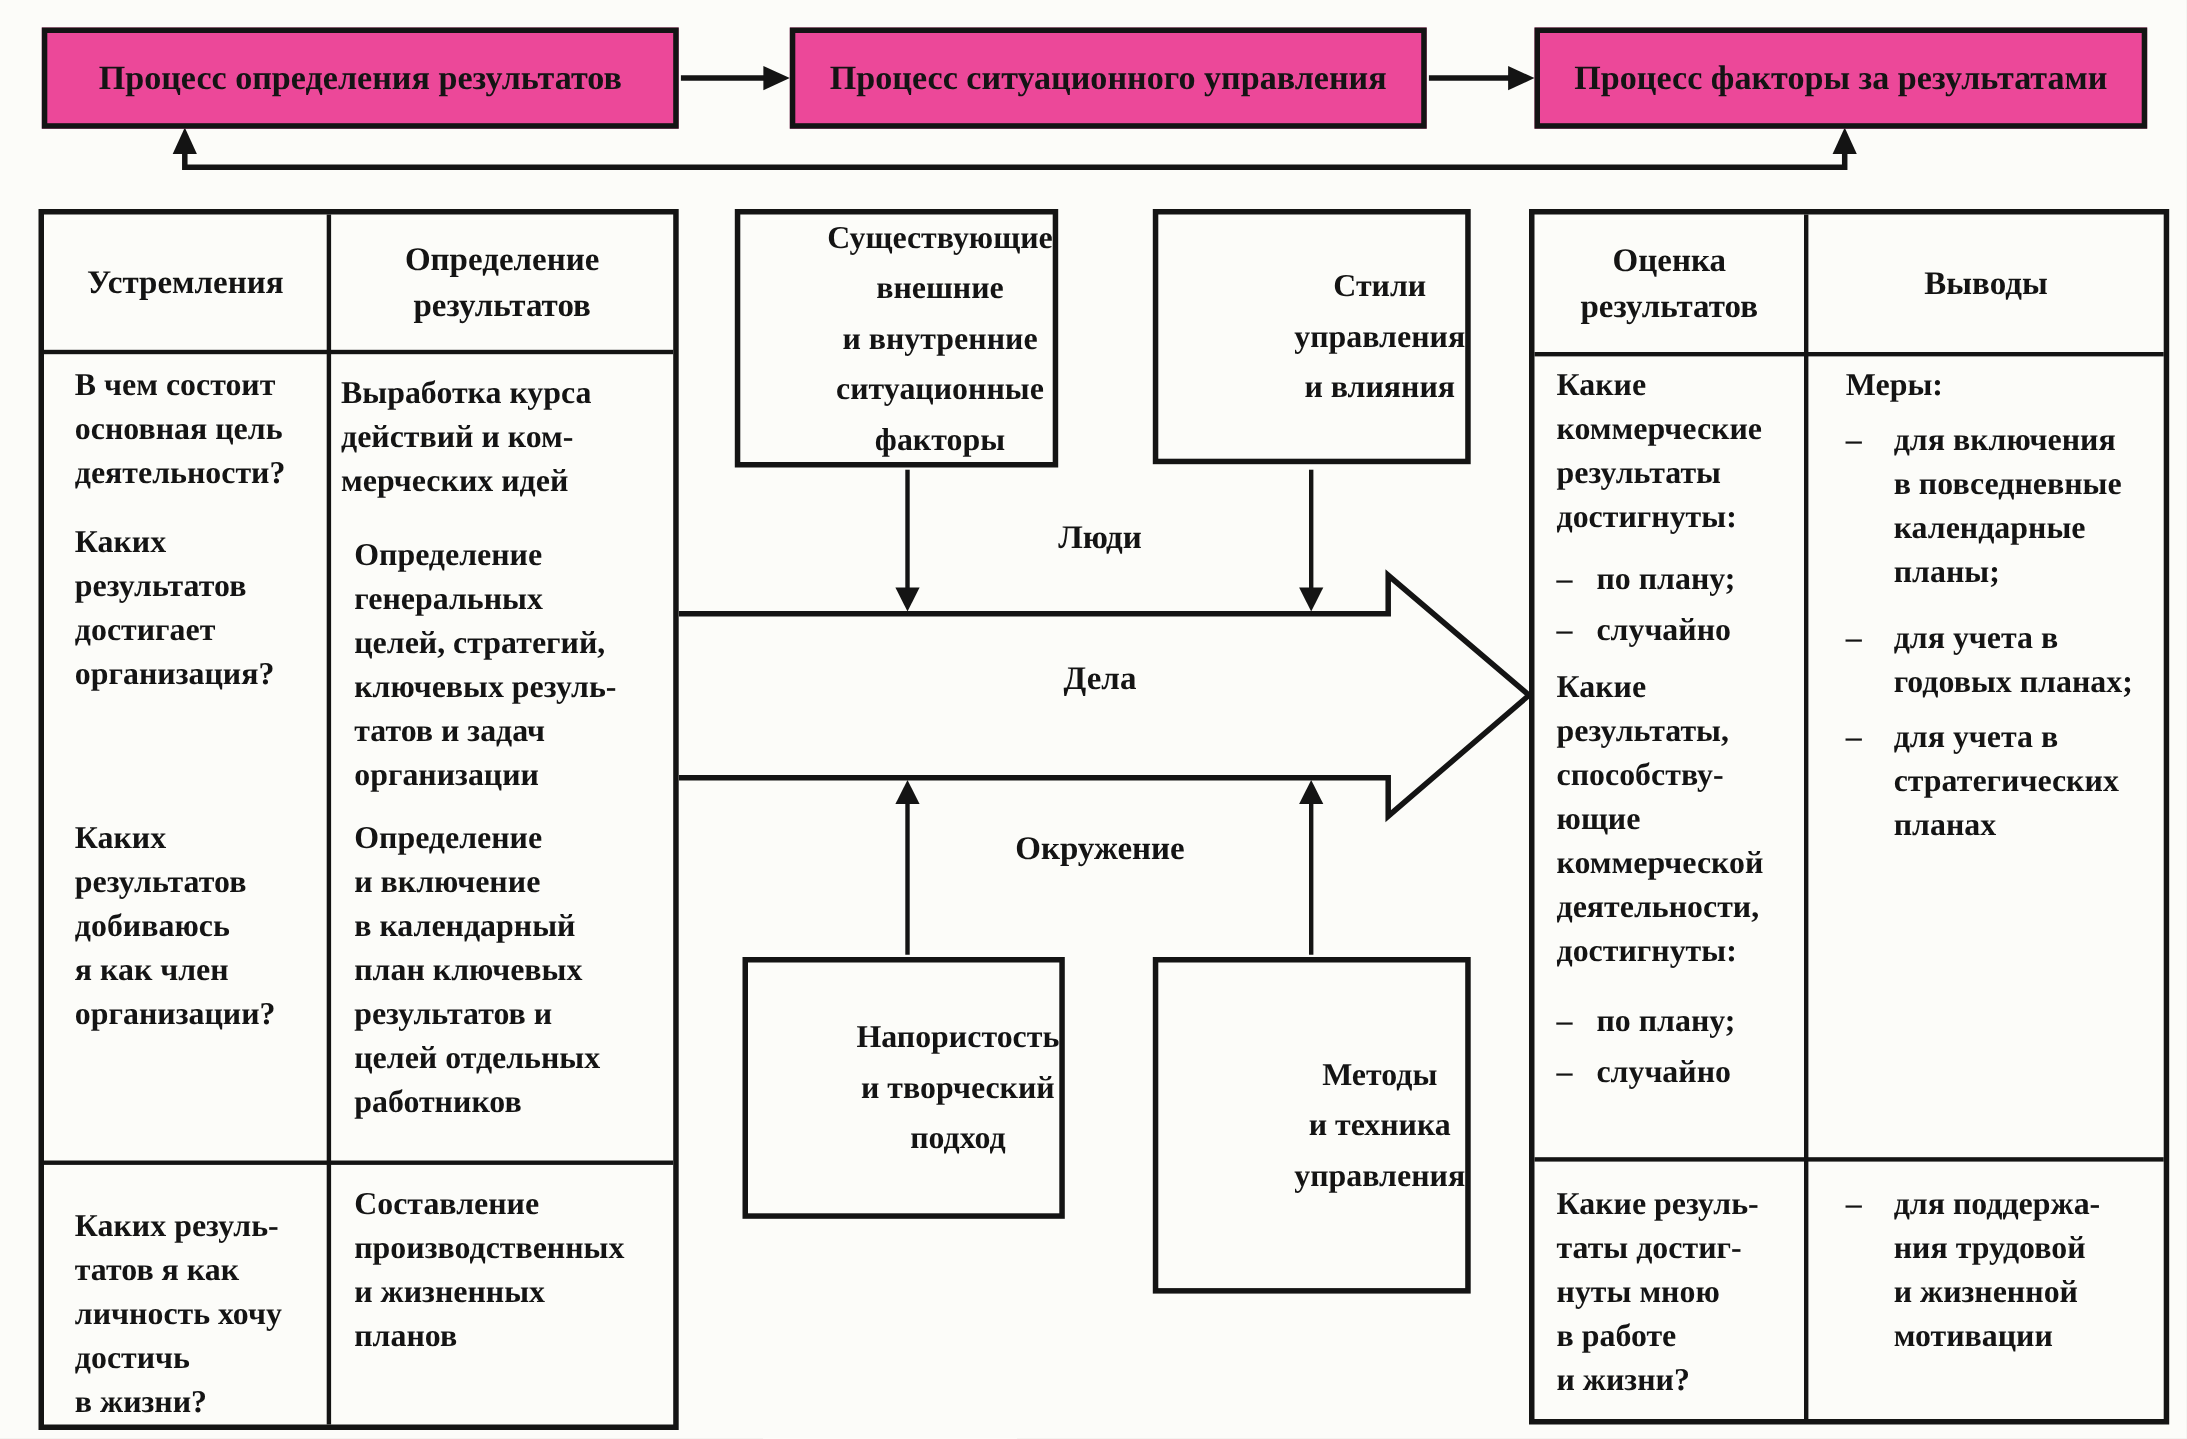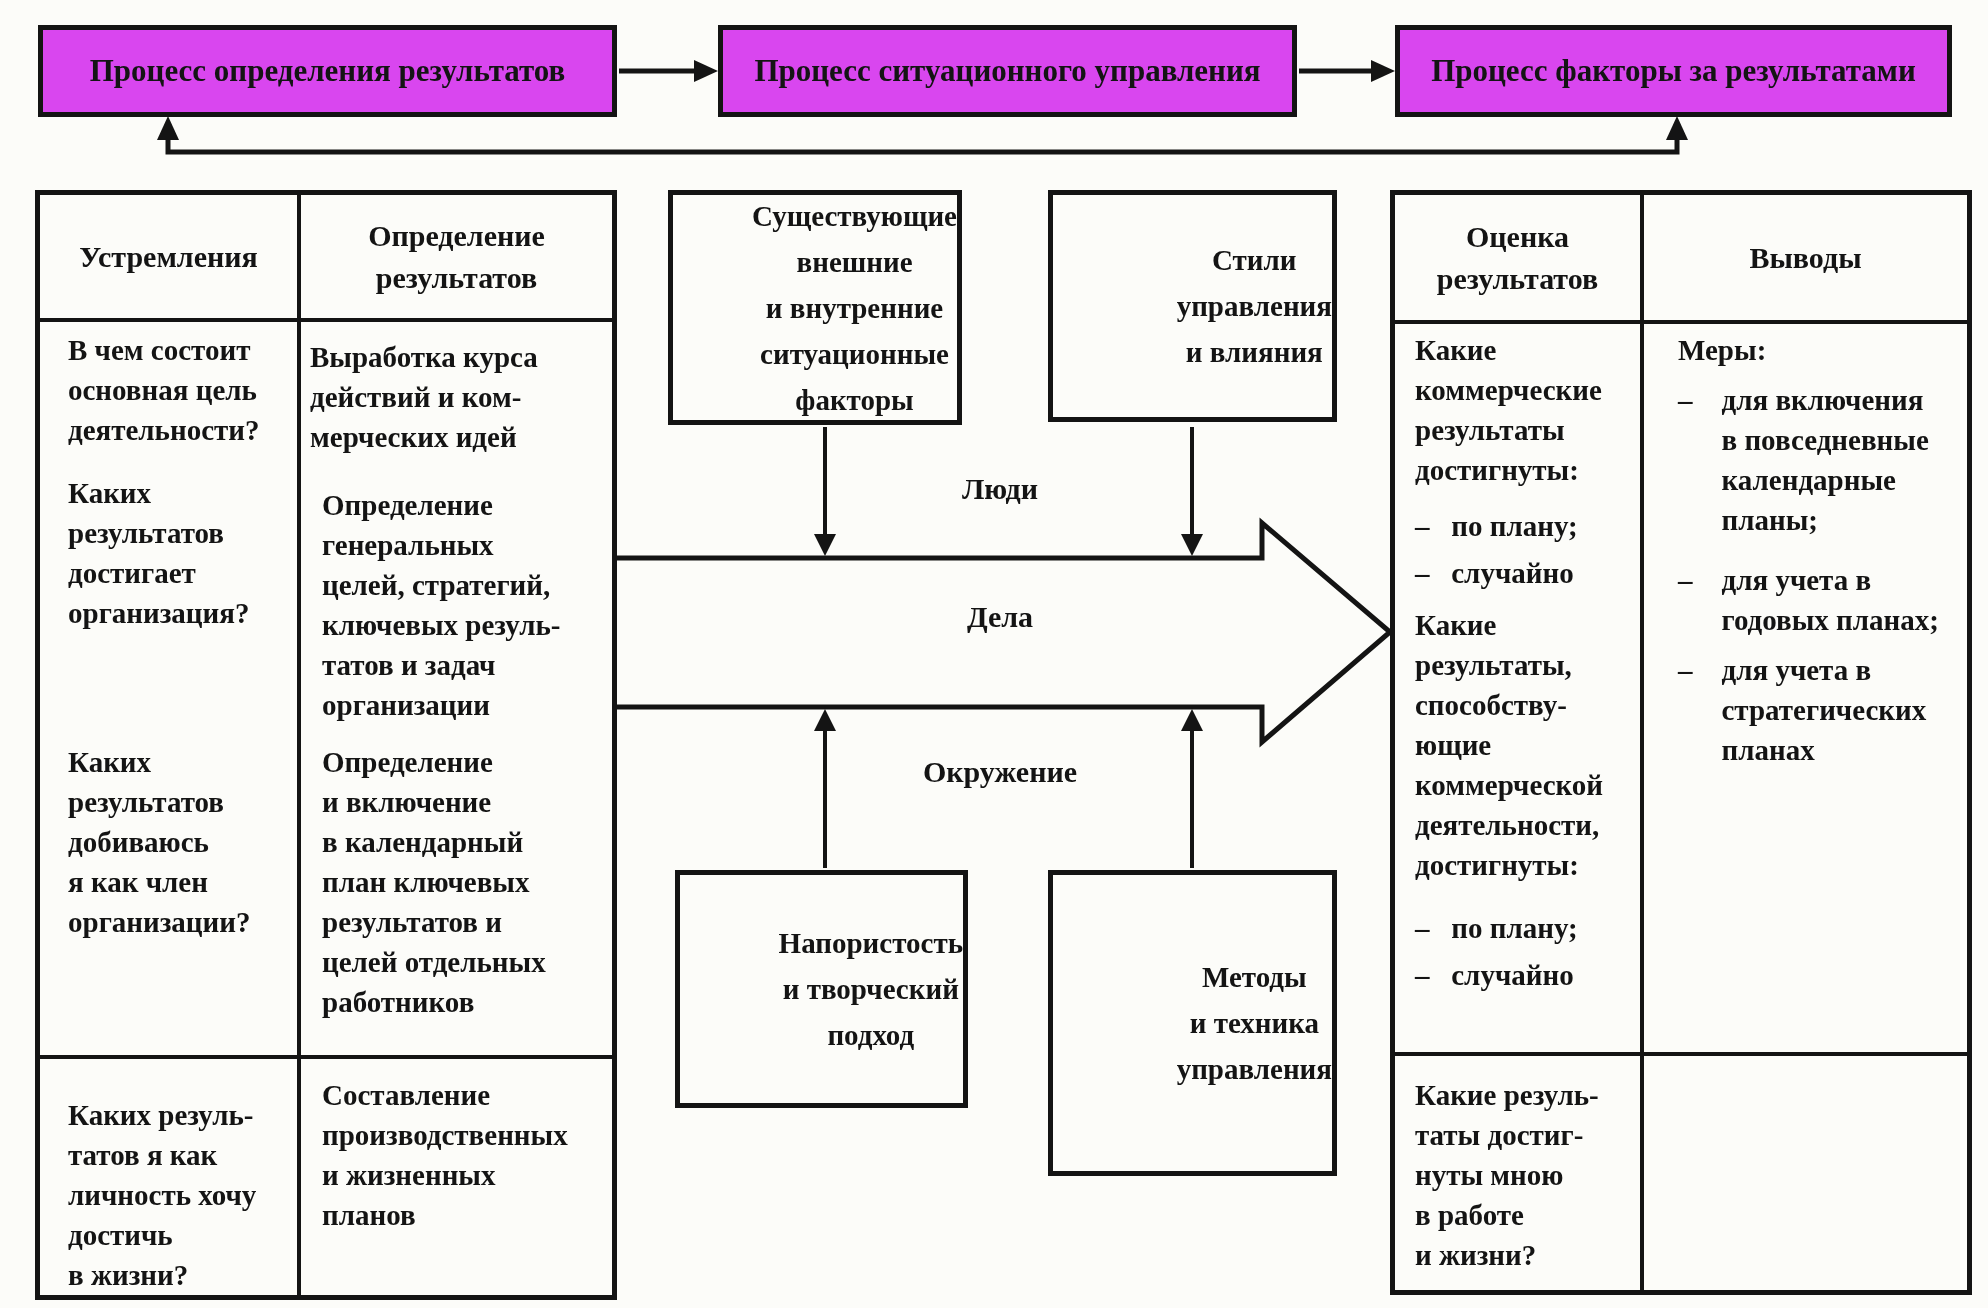--- a/index.html
+++ b/index.html
@@ -1,19 +1,19 @@
 <!DOCTYPE html>
 <html><head>
 <meta charset="utf-8">
 <style>
   html,body{margin:0;padding:0;background:#e8e8e4;}
   .canvas{position:relative;width:1988px;height:1308px;background:#fcfcf9;overflow:hidden;
           font-family:"Liberation Serif","DejaVu Serif",serif;font-weight:bold;color:#141414;}
   .lines{position:absolute;left:0;top:0;z-index:1;}
-  .pbox{position:absolute;z-index:2;border:5px solid #141414;background:#d946ef;
+  .pbox{position:absolute;z-index:2;border:5px solid #141414;background:#ec4899;
         display:flex;align-items:center;justify-content:center;text-align:center;
         font-size:31px;box-sizing:border-box;}
   .fbox{position:absolute;z-index:2;border:5px solid #141414;background:#fcfcf9;
         display:flex;align-items:center;justify-content:flex-end;text-align:center;
         font-size:29px;line-height:46px;white-space:pre-wrap;box-sizing:border-box;}
   .tbl{position:absolute;z-index:2;border:5px solid #141414;background:#fcfcf9;box-sizing:border-box;}
   .vline{position:absolute;top:0;bottom:0;width:4px;background:#141414;}
   .hline{position:absolute;left:0;right:0;height:4px;background:#141414;}
   .hcell{position:absolute;display:flex;align-items:center;justify-content:center;
          text-align:center;font-size:30px;line-height:42px;white-space:pre-wrap;}
@@ -163,15 +163,19 @@
     <div class="p" style="left:283px;top:365px;">–    для учета в
       годовых планах;</div>
     <div class="p" style="left:283px;top:455px;">–    для учета в
       стратегических
       планах</div>
     <div class="p" style="left:20px;top:880px;">Какие резуль-
 таты достиг-
 нуты мною
 в работе
 и жизни?</div>
+    <div class="p" style="left:283px;top:880px;">–    для поддержа-
+      ния трудовой
+      и жизненной
+      мотивации</div>
   </div>
 
 </div>
 
 </body></html>

